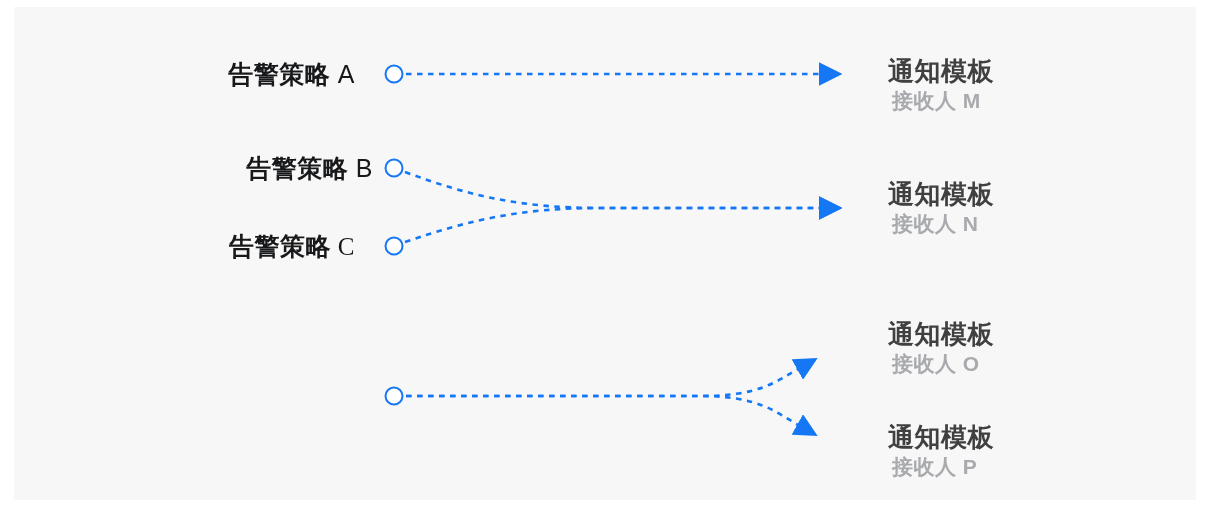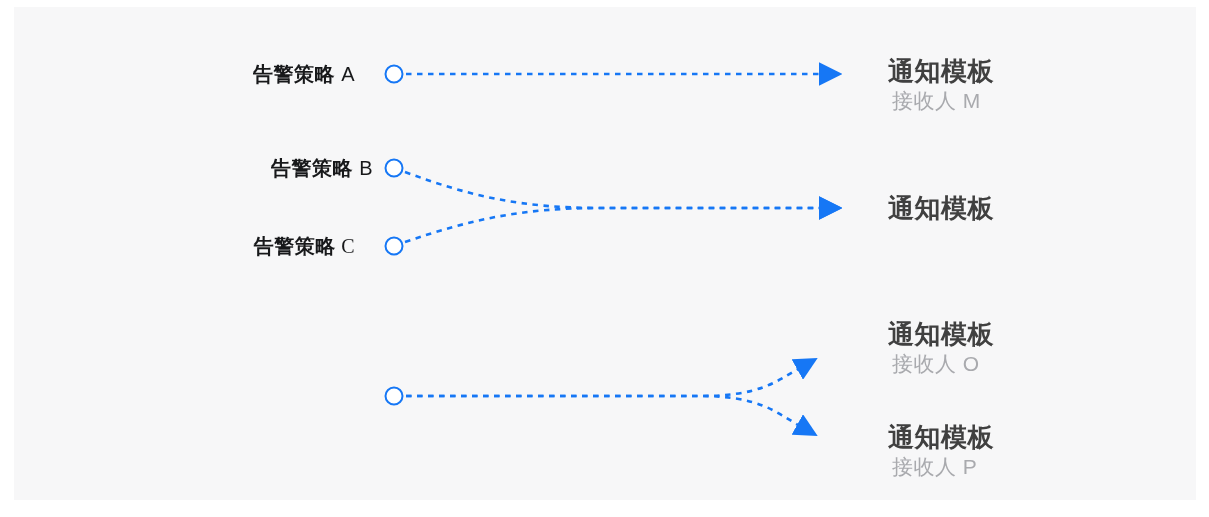--- a/index.html
+++ b/index.html
@@ -35,21 +35,21 @@
     width: 1209px;
     height: 517px;
     pointer-events: none;
   }
 
   
   .src-label {
     position: absolute;
     text-align: left;
     color: #17181a;
-    font-size: 20px;
+    font-size: 25px;
     font-weight: 700;
     letter-spacing: 0.5px;
     line-height: 1;
     white-space: nowrap;
     transform: translateY(-50%);
   }
   .src-label .lat {
     font-weight: 400;
   }
 
@@ -74,21 +74,21 @@
   .tgt-title {
     color: #404040;
     font-size: 26px;
     font-weight: 700;
     line-height: 1.18;
     letter-spacing: 0.5px;
   }
   .tgt-sub {
     color: #a9aaae;
     font-size: 21px;
-    font-weight: 400;
+    font-weight: 700;
     line-height: 1.3;
     letter-spacing: 0.5px;
     padding-left: 4px;
   }
 </style>
 </head>
 <body>
 
 <div id="canvas">
 
@@ -143,20 +143,24 @@
   <div class="tgt-block" style="left:888px; top:85px;">
     <div class="tgt-title">通知模板</div>
     <div class="tgt-sub">
       <span>接收人</span>
       <span>M</span>
     </div>
   </div>
 
   <div class="tgt-block" style="left:888px; top:208px;">
     <div class="tgt-title">通知模板</div>
+    <div class="tgt-sub">
+      <span>接收人</span>
+      <span>N</span>
+    </div>
   </div>
 
   <div class="tgt-block" style="left:888px; top:348px;">
     <div class="tgt-title">通知模板</div>
     <div class="tgt-sub">
       <span>接收人</span>
       <span>O</span>
     </div>
   </div>
 

